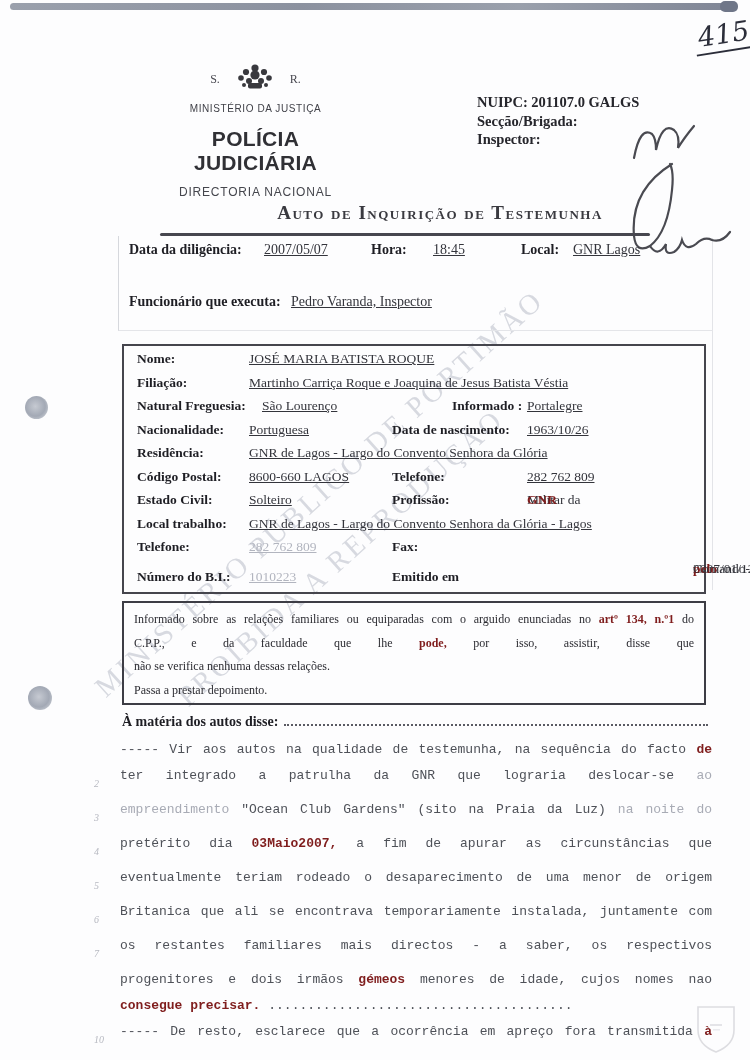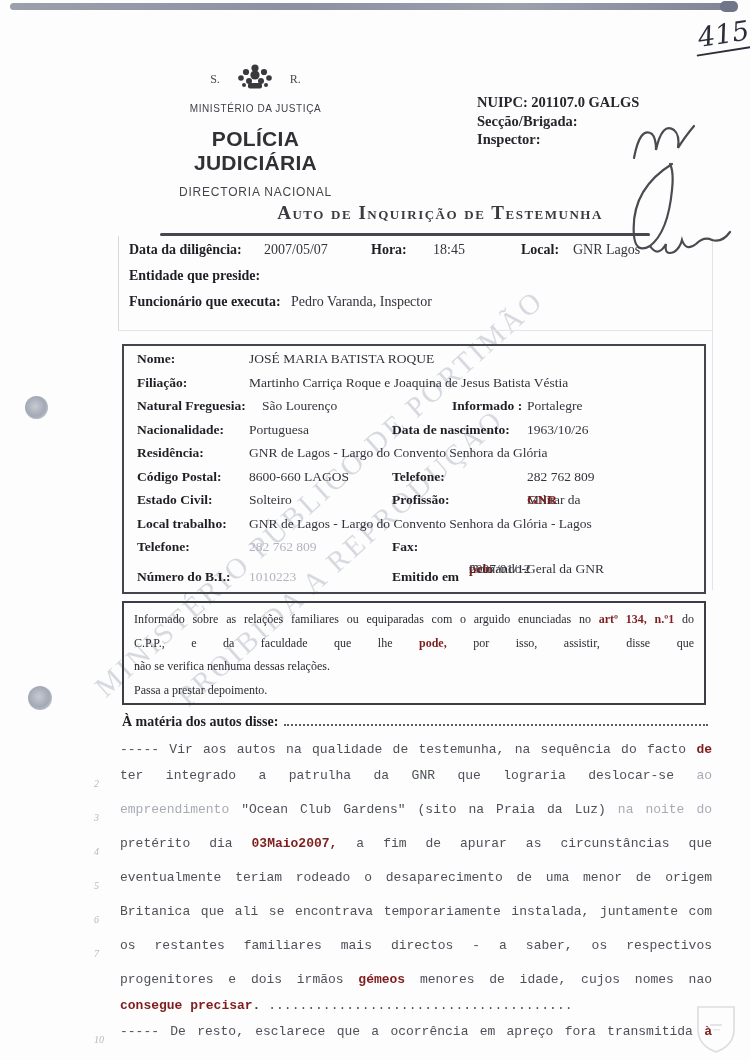--- a/index.html
+++ b/index.html
@@ -41,28 +41,28 @@
   .doc-title { left:170px; top:202px; width:540px; text-align:center; font-variant:small-caps;
                font-weight:bold; font-size:19px; letter-spacing:1.5px; color:#3a3a40; }
   .titlebar { left:160px; top:233px; width:490px; height:3px; background:#47474f; border-radius:2px; }
 
   
   .dili { left:118px; top:236px; width:594px; height:94px;
           border-left:1px solid #d6d8dd; border-bottom:1px solid #e4e5e9; font-size:14px; }
   .dili .row { position:absolute; left:0; width:100%; height:20px; }
   .dili span { position:absolute; white-space:nowrap; }
   .lbl { font-weight:bold; color:#1e1e24; }
-  .val { color:#33343b; }
+  .val { color:#33343b;text-decoration:underline; }
 
   
   .idbox { left:122px; top:344px; width:584px; height:250px; border:2px solid #45454d;
            box-sizing:border-box; padding:5px 0 0 13px; font-size:13.5px; }
   .idrow { position:relative; height:23.5px; }
   .idrow-tall { position:relative; height:40px; }
-  .idrow span, .idrow-tall span { position:absolute; white-space:nowrap; }
+  .idrow span, .idrow-tall span { position:absolute; white-space:nowrap;text-align:right; }
   .wrapval { white-space:normal !important; width:224px; line-height:16px; top:-2px; }
   .fadeval { color:#b2b5bf; filter:blur(.5px); }
 
   
   .infobox { left:122px; top:601px; width:584px; height:104px; border:2px solid #3d3d45;
              box-sizing:border-box; padding:5px 10px 0 10px; font-size:12px; color:#2b2b31; }
   .advline { display:block; line-height:23.5px; }
   .adv-text { display:block; text-align:justify; text-align-last:justify; }
   .advline.left .adv-text { text-align:left; text-align-last:left; }
 
@@ -156,23 +156,20 @@
 
   <div class="layer dili">
     <div class="row" style="top:6px">
       <span class="lbl" style="left:10px">Data da diligência:</span>
       <span class="val" style="left:145px">2007/05/07</span>
       <span class="lbl" style="left:252px">Hora:</span>
       <span class="val" style="left:314px">18:45</span>
       <span class="lbl" style="left:402px">Local:</span>
       <span class="val" style="left:454px">GNR Lagos</span>
     </div>
-    <div class="row" style="top:32px">
-      <span class="lbl" style="left:10px">Entidade que preside:</span>
-    </div>
     <div class="row" style="top:58px">
       <span class="lbl" style="left:10px">Funcionário que executa:</span>
       <span class="val" style="left:172px">Pedro Varanda, Inspector</span>
     </div>
   </div>
 
   <div class="layer idbox">
     <div class="idrow">
       <span class="lbl" style="left:0">Nome:</span>
       <span class="val" style="left:112px">JOSÉ MARIA BATISTA ROQUE</span>

